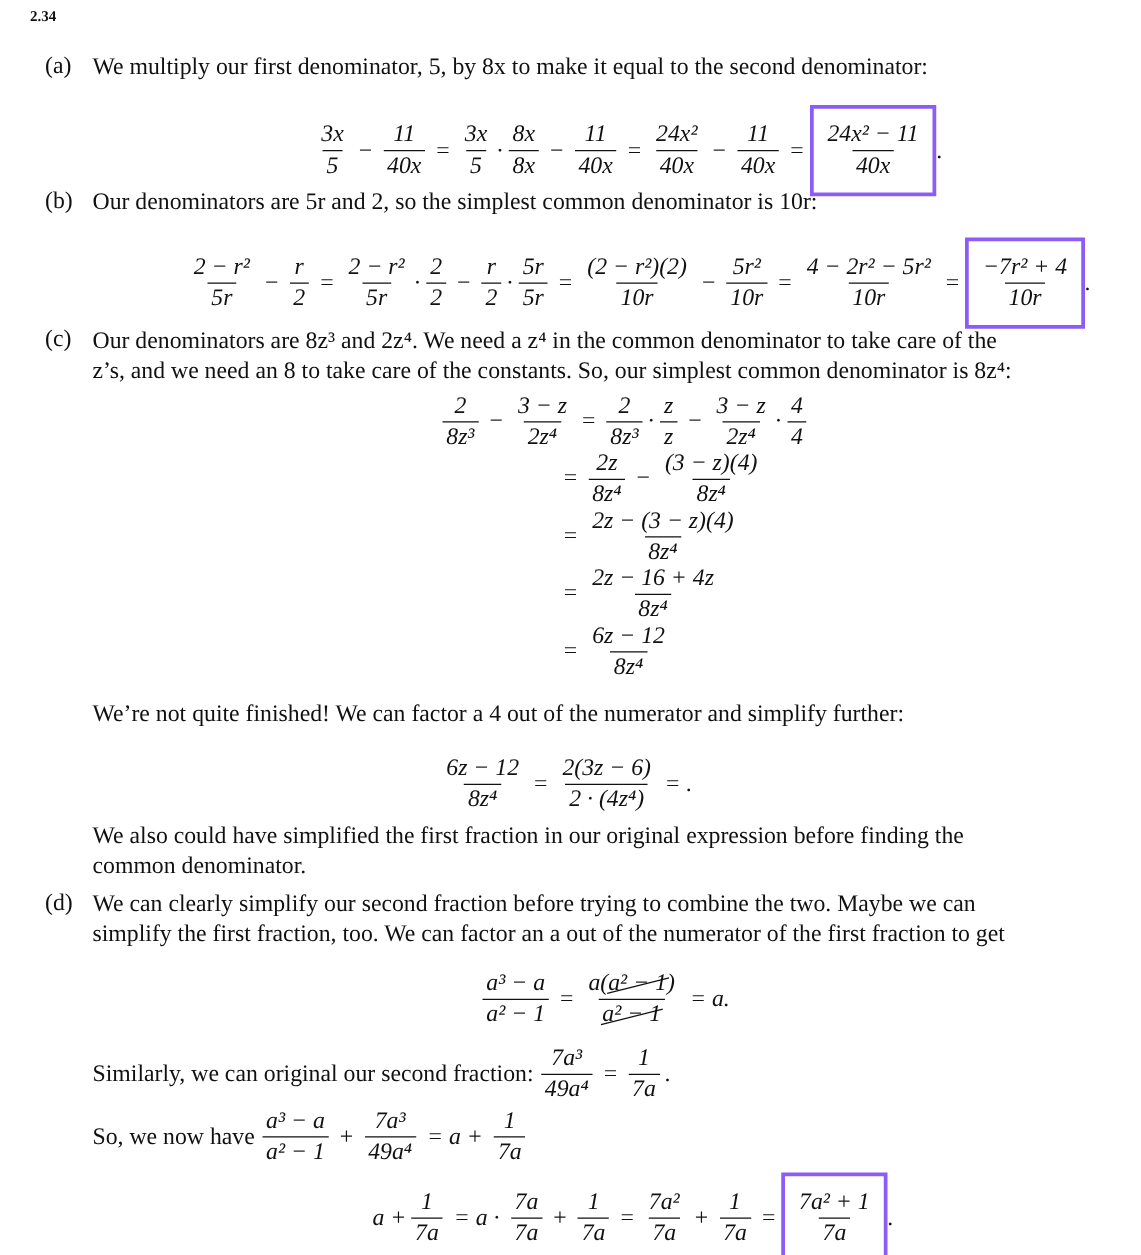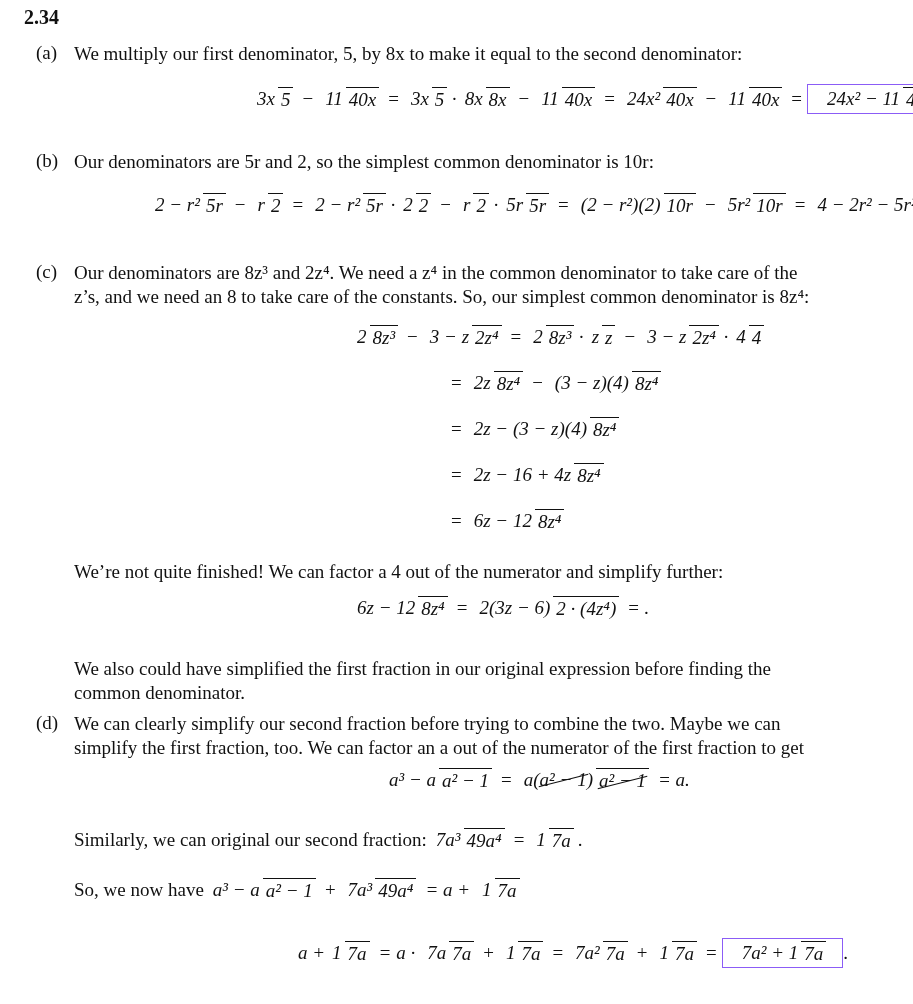--- a/index.html
+++ b/index.html
@@ -2,31 +2,31 @@
 <html><head>
 <meta charset="utf-8">
 <style>
   html, body { margin: 0; padding: 0; background: #ffffff; }
   body {
     width: 913px; height: 1004px; overflow: hidden; position: relative;
     font-family: "Liberation Serif", "DejaVu Serif", serif;
     color: #111111; font-size: 19px;
   }
   .abs { position: absolute; }
-  .title { left: 24px; top: 6px; font-weight: bold; font-size: 20px; }
+  .title { left: 24px; top: 6px; font-weight: bold; font-size: 12px; }
   .lbl { position: absolute; left: 36px; }
   .txt { position: absolute; left: 74px; right: 22px; line-height: 23px; }
   .just { text-align: justify; text-align-last: left; }
   i, .var { font-style: italic; }
   .row { position: absolute; display: flex; align-items: center; white-space: nowrap; }
-  .fr { display: inline-flex; flex-direction: row; align-items: center; vertical-align: middle; margin: 0 4px; }
+  .fr { display: inline-flex; flex-direction: column; align-items: center; vertical-align: middle; margin: 8px 4px; }
   .fr > .n { padding: 0 3px 1px; line-height: 22px; }
   .fr > .d { border-top: 1px solid #111; padding: 1px 3px 0; line-height: 22px; }
   .op { margin: 0 5px; }
-  .box { border: 1px solid #8b5cf6; padding: 2px 12px; display: inline-flex; }
+  .box { border: 3px solid #8b5cf6; padding: 2px 4px; display: inline-flex; }
   .strike { position: relative; }
   .strike::after { content: ""; position: absolute; left: -2px; right: -2px; top: 55%; border-top: 1px solid #111; transform: rotate(-14deg); }
   .col { position: absolute; }
   .line { display: flex; align-items: center; height: 46px; white-space: nowrap; }
 </style>
 </head>
 <body>
 
 <div class="abs title">2.34</div>
 

